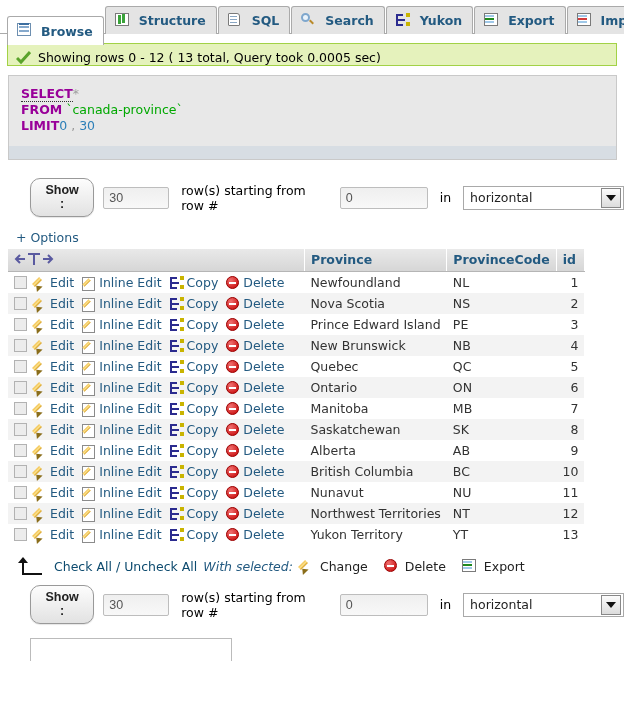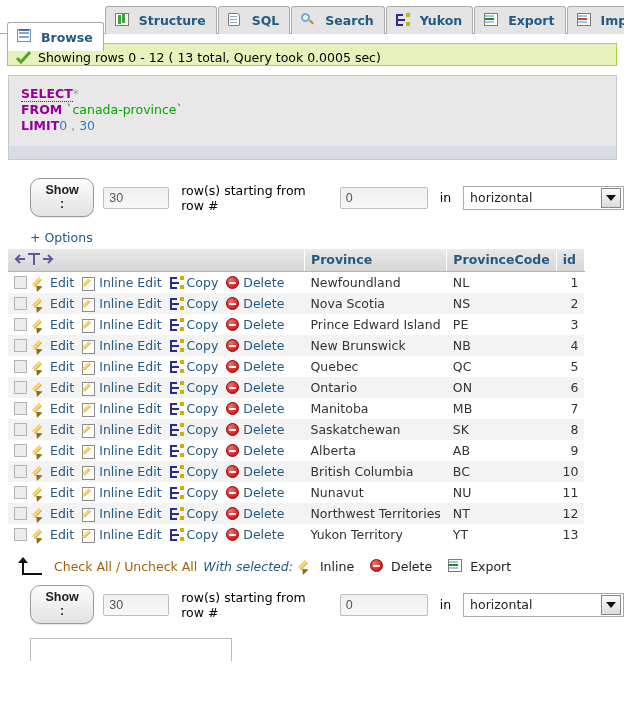--- a/index.html
+++ b/index.html
@@ -37,21 +37,21 @@
     color: #235a81;
     font-weight: bold;
     font-size: 12.5px;
     box-sizing: border-box;
     position: relative;
     top: 1px;
   }
   .tab.active {
     background: #fff;
     border-color: #aaa;
-    top: 18px;
+    top: 12px;
     height: 29px;
     z-index: 3;
   }
   .tab .ico { width: 16px; height: 16px; display: inline-block; position: relative; flex: none; }
 
   
   .notice {
     margin: 9px 7px 0 7px;
     background: #e5f2bc;
     border: 1px solid #a2d246;
@@ -139,21 +139,21 @@
     margin-right: 2px;
     border: 1px solid #888;
     background: linear-gradient(#fcfcfc,#dcdcdc);
     display:flex; align-items:center; justify-content:center;
     flex: none;
   }
   .tri-down { width:0;height:0;border-left:5px solid transparent;border-right:5px solid transparent;border-top:6px solid #111;}
 
   .optlink {
     color: #235a81;
-    padding: 13px 0 4px 30px;
+    padding: 13px 0 4px 16px;
     font-size: 12.5px;
   }
 
   
   table.results {
     border-collapse: collapse;
     margin-left: 8px;
     font-size: 12.5px;
     table-layout: auto;
   }
@@ -281,21 +281,21 @@
     display: flex;
     align-items: center;
     padding: 12px 0 0 16px;
     font-size: 12.5px;
     gap: 0;
   }
   .arrowupline { width:26px; height:18px; position:relative; flex:none; margin-right:12px;}
   .arrowupline::before{content:"";position:absolute;left:6px;top:2px;width:2px;height:14px;background:#111;}
   .arrowupline::after{content:"";position:absolute;left:6px;bottom:0;width:20px;height:2px;background:#111;}
   .arrowhead{position:absolute;left:2px;top:0;width:0;height:0;border-left:5px solid transparent;border-right:5px solid transparent;border-bottom:6px solid #111;}
-  .bl { color:#a16207; margin-right:4px; }
+  .bl { color:#0c4a6e; margin-right:4px; }
   .withsel { font-style: italic; color:#235a81; margin:0 6px 0 2px;}
   .selact { color:#222; margin-right:16px; display:inline-flex; align-items:center; gap:4px;}
   .bottomcontrols { padding: 10px 0 0 30px; }
   .stubbox { margin: 14px 0 0 30px; width: 200px; height: 22px; border: 1px solid #bbb; border-bottom:none; background:#fff;}
 </style>
 </head>
 <body>
 
 <div class="tabbar">
   <div class="tab active">
@@ -474,21 +474,21 @@
 <div class="bottomacts">
   <span class="arrowupline">
       <i class="arrowhead"></i>
     </span>
   <a class="bl">Check All</a>
   <span class="bl">/</span>
   <a class="bl">Uncheck All</a>
   <span class="withsel">With selected:</span>
   <span class="selact">
     <span class="i i-pencil"></span>
-    <span>Inline</span>
+    <span>Change</span>
   </span>
   <span class="selact">
     <span class="i i-del"></span>
     <span>Delete</span>
   </span>
   <span class="selact">
     <span class="i i-export"></span>
     <span>Export</span>
   </span>
 </div>

